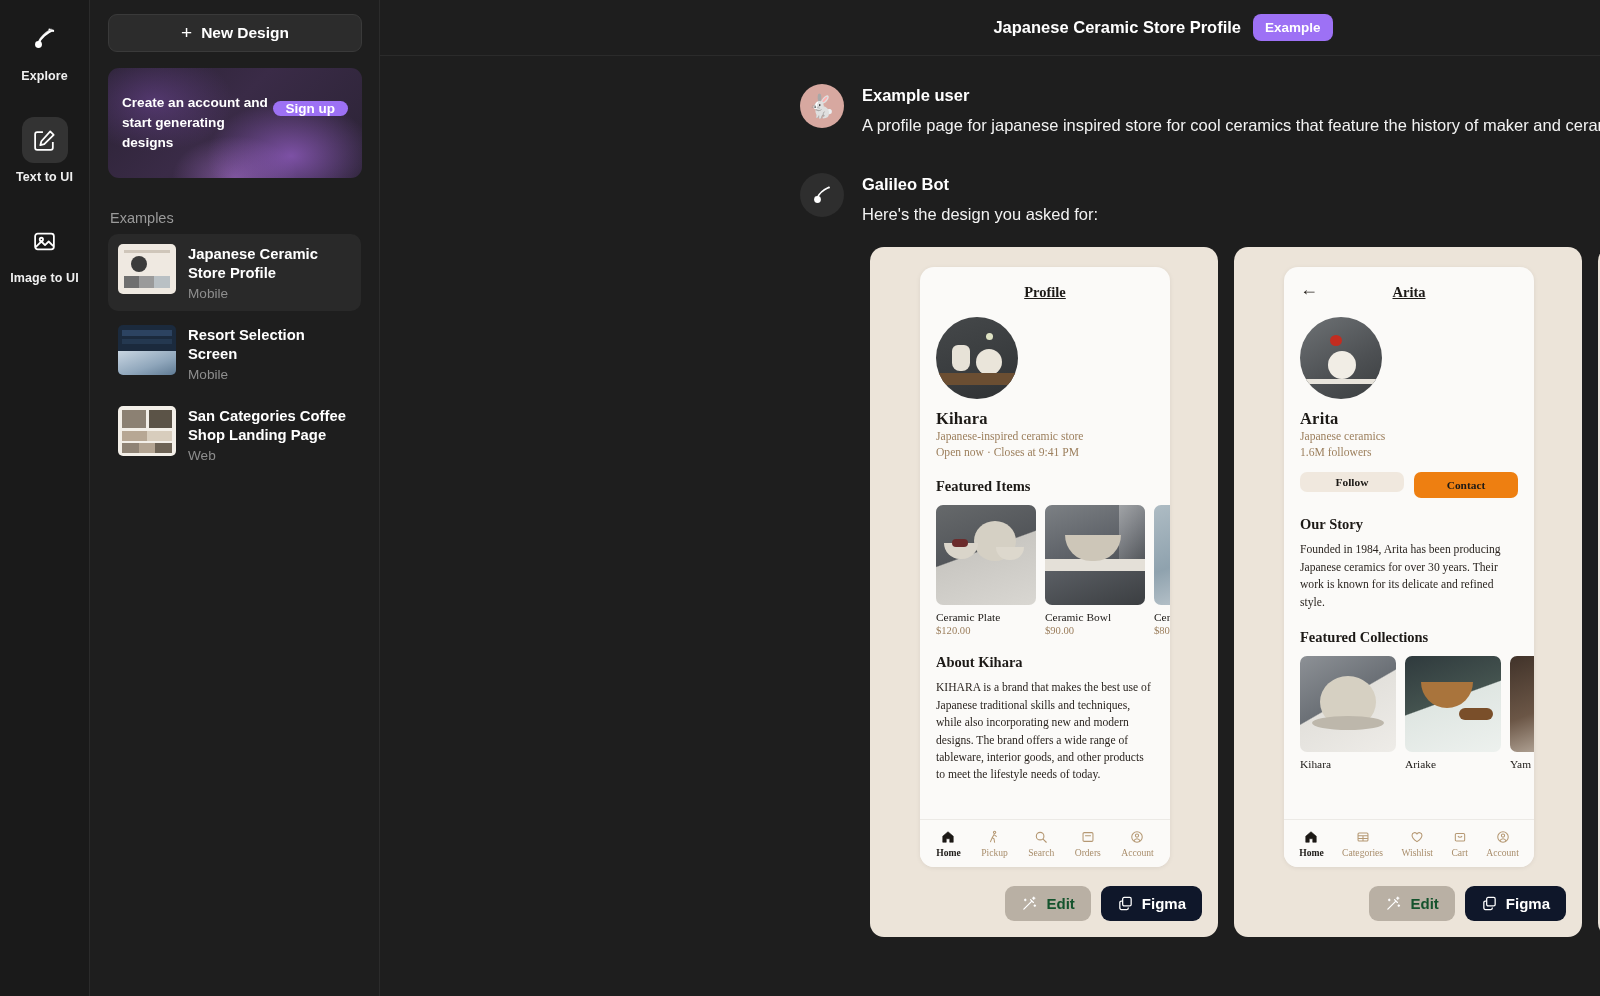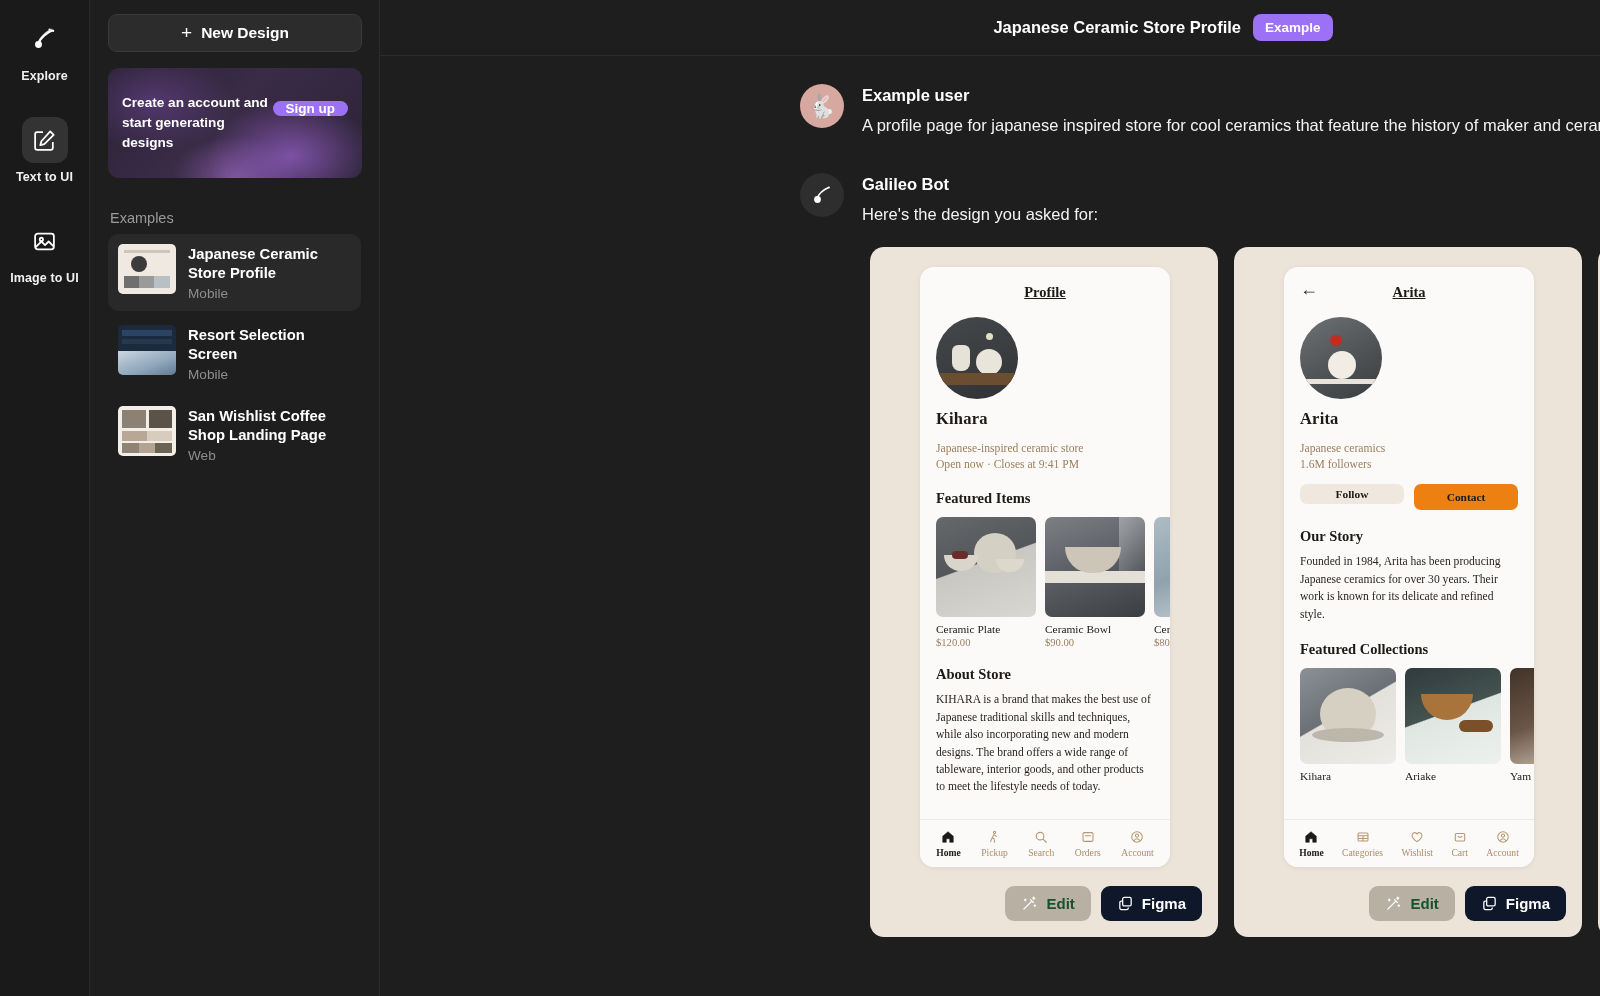--- a/index.html
+++ b/index.html
@@ -144,21 +144,21 @@
   }
   .phone-inner { padding: 14px 16px 0 16px; height:100%; position:relative; color:#1c1916;
     font-family:"Liberation Serif", serif; }
   .ph-head {
     display:flex; align-items:center; justify-content:center; position:relative;
     height: 22px; font-size:14.5px; font-weight:700;text-decoration:underline;
   }
   .ph-back { position:absolute; left:0; top:-1px; font-size:18px; line-height:1; color:#2a2520;}
   .ph-avatar { width:82px; height:82px; border-radius:50%; margin-top:14px; overflow:hidden; position:relative;}
   .ph-name { font-size:16.5px; font-weight:700; margin-top:10px; letter-spacing:.2px;}
-  .ph-sub { font-size:11.6px; color:#9c7f5d; margin-top:12px; line-height:1.35;}
+  .ph-sub { font-size:11.6px; color:#9c7f5d; margin-top:0; line-height:1.35;}
   .ph-sub2 { font-size:11.6px; color:#9c7f5d; line-height:1.35;}
   .sec-title { font-size:14.5px; font-weight:700; margin-top:18px; }
   .para { font-size:11.6px; line-height:1.5; margin-top:8px; color:#2b2520; }
   .row-scroll { display:flex; gap:9px; margin-top:10px; }
   .thumb-img { width:100px; height:88px; border-radius:7px; overflow:hidden; position:relative; flex:0 0 100px;}
   .thumb-img.sq { width:96px; height:96px; flex:0 0 96px; }
   .item-name { font-size:11.4px; margin-top:6px; font-weight:400;}
   .item-price { font-size:10.6px; color:#9c7f5d; margin-top:2px; }
   .col { display:flex; flex-direction:column; }
   .btn-row { display:flex; gap:10px; margin-top:12px; }
@@ -305,21 +305,21 @@
           <div class="ex-sub">Mobile</div>
         </div>
       </div>
 
       <div class="ex-item">
         <div class="ex-thumb t3">
             <i></i>
             <u></u>
           </div>
         <div class="ex-meta">
-          <div class="ex-title">San Wishlist Coffee Shop Landing Page</div>
+          <div class="ex-title">San Categories Coffee Shop Landing Page</div>
           <div class="ex-sub">Web</div>
         </div>
       </div>
 
     </div>
   </div>
 
   <div class="main">
 
     <div class="topbar">
@@ -398,21 +398,21 @@
                   <div class="item-name">Ceramic Bowl</div>
                   <div class="item-price">$90.00</div>
                 </div>
                 <div class="col">
                   <div class="thumb-img im-blue"></div>
                   <div class="item-name">Cera</div>
                   <div class="item-price">$80.0</div>
                 </div>
               </div>
 
-              <div class="sec-title">About Store</div>
+              <div class="sec-title">About Kihara</div>
               <div class="para">KIHARA is a brand that makes the best use of Japanese traditional skills and techniques, while also incorporating new and modern designs. The brand offers a wide range of tableware, interior goods, and other products to meet the lifestyle needs of today.</div>
 
               <div class="tabbar">
                 <div class="tab active">
                   <svg width="14" height="14" viewBox="0 0 24 24">
                       <path d="M12 3 3 10.5V21h6v-6h6v6h6V10.5z"></path>
                     </svg>
                   <span class="tab-label">Home</span>
                 </div>
                 <div class="tab">

